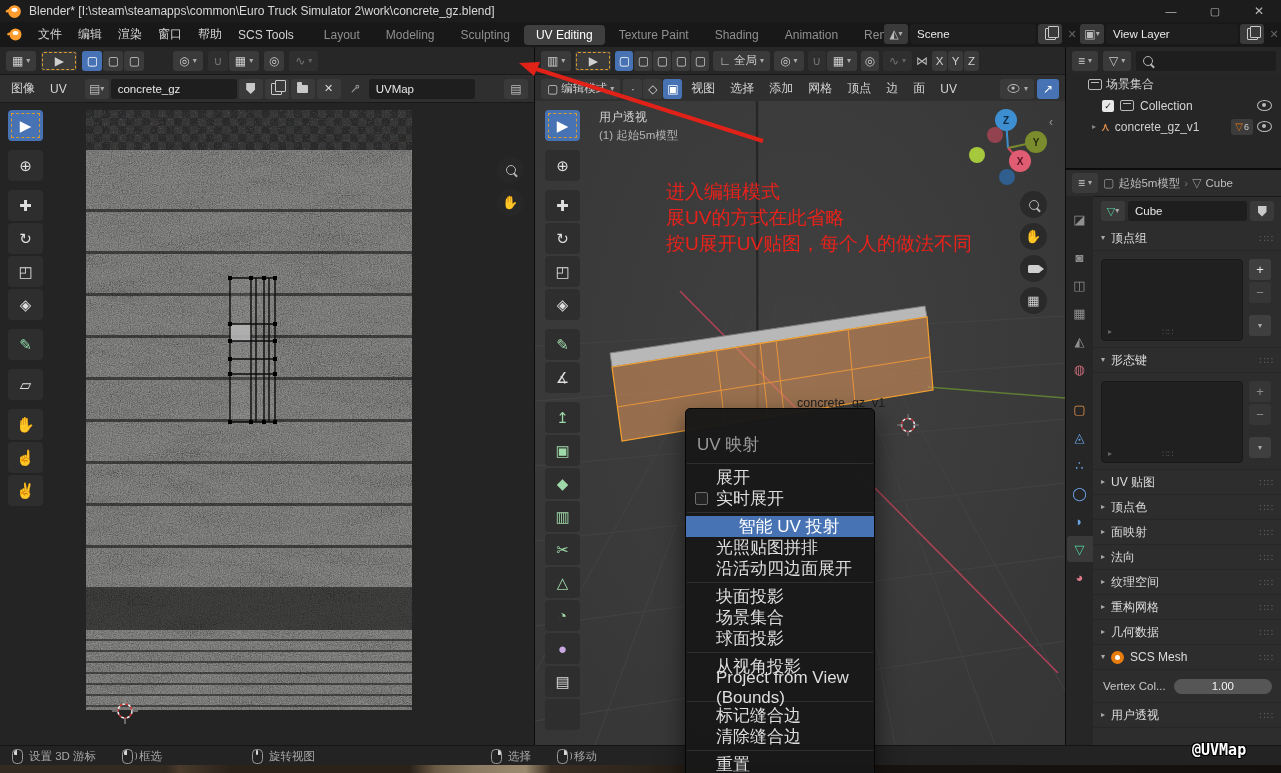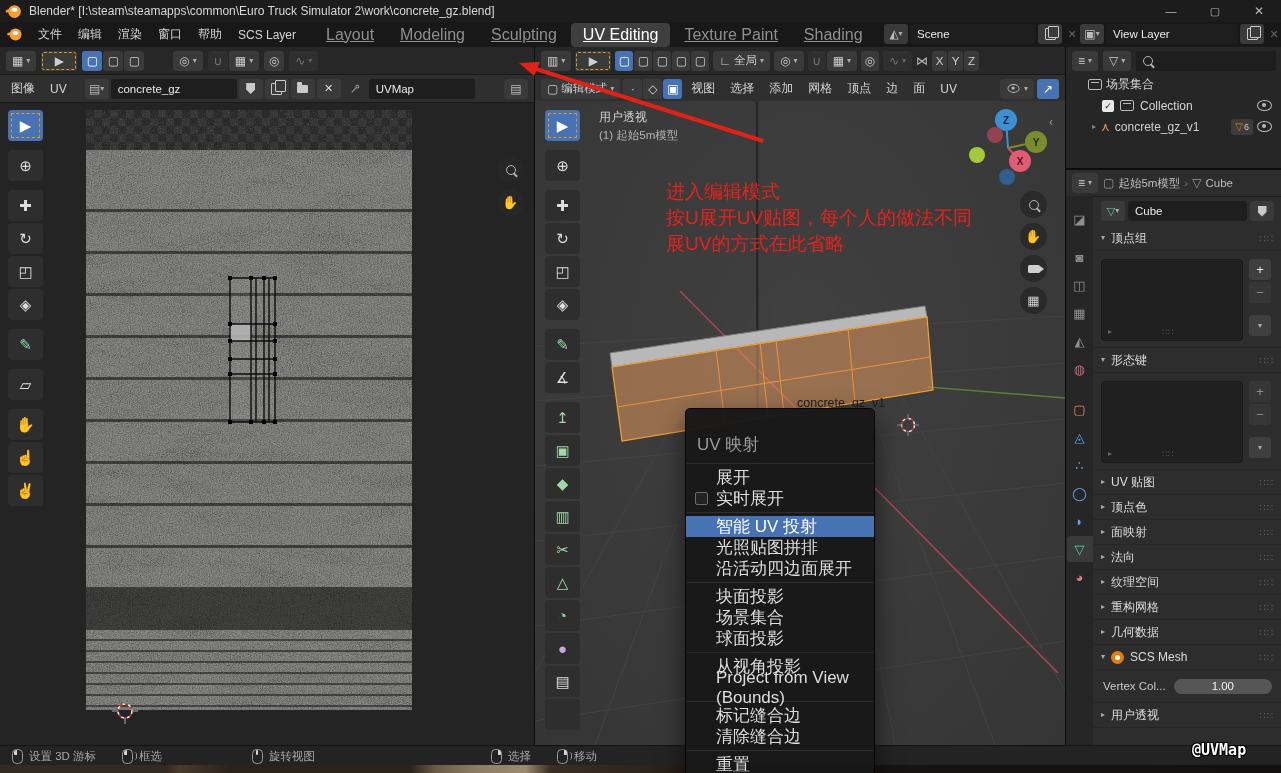--- a/index.html
+++ b/index.html
@@ -8,38 +8,38 @@
   .ab{position:absolute;}
   .fx{display:flex;align-items:center;}
   
   .ch{display:inline-flex;align-items:center;gap:3px;background:#3a3a3a;border-radius:3px;height:20px;
       padding:0 6px;font-size:11.5px;color:#cfcfcf;white-space:nowrap;flex:0 0 auto;}
   .ch.ac{background:#4772b3;color:#fff;}
   .ch.dm{opacity:.45;}
   .cr{font-size:8px;color:#aaa;line-height:1;}
   .gi{font-size:12px;line-height:1;}
   .ml{padding:0 8px;font-size:12px;color:#d4d4d4;height:100%;display:flex;align-items:center;}
-  .tab{padding:3px 12px;font-size:16px;color:#8f8f8f;border-radius:4px;margin-right:2px;white-space:nowrap;text-decoration:underline;}
+  .tab{padding:3px 12px;font-size:12px;color:#8f8f8f;border-radius:4px;margin-right:2px;white-space:nowrap;}
   .tab.ac{background:#3f3f3f;color:#fff;}
   
   .tl{width:35px;height:31px;margin:1px 0;background:#2e2e2e;border-radius:4px;display:flex;
       align-items:center;justify-content:center;font-size:15px;color:#dedede;flex:0 0 auto;}
   .tl.ac{background:#4772b3;color:#fff;outline:1px dashed #d99b2b;outline-offset:-4px;}
   .tl .grn{color:#9fd9a9;} .tl .pur{color:#c9a8e0;}
   .gap{height:7px;flex:0 0 auto;}
   
   .hdr{background:#272727;border-bottom:1px solid #191919;display:flex;align-items:center;gap:5px;
        padding:0 6px;overflow:hidden;}
   .hdr2{background:#2f2f2f;}
   
   .menu{background:rgba(24,24,24,.97);border:1px solid #060606;border-radius:5px;
         box-shadow:0 10px 26px rgba(0,0,0,.55);padding:19px 0;font-size:17px;z-index:40;}
   .mtitle{color:#9a9a9a;padding:5px 11px 4px;}
   .mitem{height:21px;display:flex;align-items:center;color:#dedede;padding:0 12px 0 30px;position:relative;}
-  .mitem.hl{background:#4772b3;color:#fff;}
+  .mitem.hl{background:#4772b3;color:#fff;justify-content:center;}
   .msep{height:1px;background:#2f2f2f;margin:3px 1px;}
   .mcb{position:absolute;left:9px;width:11px;height:11px;border:1px solid #6b6b6b;border-radius:2px;background:#232323;}
   
   .prow{height:24px;display:flex;align-items:center;gap:6px;padding:0 8px;font-size:12px;color:#dcdcdc;
         border-bottom:1px solid #272727;}
   .grip{margin-left:auto;color:#606060;font-size:10px;letter-spacing:1px;}
   .sbtn{width:22px;height:21px;background:#3f3f3f;border-radius:3px;display:flex;align-items:center;
         justify-content:center;color:#e8e8e8;font-size:13px;margin-bottom:2px;}
   .ptab{width:26px;height:26px;display:flex;align-items:center;justify-content:center;font-size:13px;color:#909090;}
   .ptab.ac{background:#3a3a3a;border-radius:3px 0 0 3px;}
@@ -103,21 +103,21 @@
 
   <div class="ab fx" style="left:0;top:22px;width:1281px;height:25px;background:#181818;border-bottom:1px solid #0e0e0e;">
     <span class="fx" style="width:30px;justify-content:center;height:100%;">
         <span class="blogo" style="transform:scale(.8);"></span>
       </span>
     <span class="ml">文件</span>
     <span class="ml">编辑</span>
     <span class="ml">渲染</span>
     <span class="ml">窗口</span>
     <span class="ml">帮助</span>
-    <span class="ml">SCS Layer</span>
+    <span class="ml">SCS Tools</span>
     <span class="fx" style="margin-left:10px;overflow:hidden;width:588px;">
       <span class="tab">Layout</span>
       <span class="tab">Modeling</span>
       <span class="tab">Sculpting</span>
       <span class="tab ac">UV Editing</span>
       <span class="tab">Texture Paint</span>
       <span class="tab">Shading</span>
       <span class="tab">Animation</span>
       <span class="tab">Rendering</span>
 
@@ -502,22 +502,22 @@
           <line x1="362" y1="324" x2="367" y2="324" stroke="#777" stroke-width="1.2"></line>
           <line x1="379" y1="324" x2="384" y2="324" stroke="#777" stroke-width="1.2"></line>
         </g>
       </svg>
 
       <div class="ab" style="left:64px;top:8px;font-size:12px;color:#d2d2d2;">用户透视</div>
       <div class="ab" style="left:64px;top:27px;font-size:11.5px;color:#b5b5b5;">(1) 起始5m模型</div>
 
       <div class="ab" style="left:131px;top:78px;font-size:19px;line-height:26px;color:#e8221b;">
         <div>进入编辑模式</div>
+        <div>展UV的方式在此省略</div>
         <div>按U展开UV贴图，每个人的做法不同</div>
-        <div>展UV的方式在此省略</div>
       </div>
 
       <div class="ab" style="left:428px;top:2px;width:90px;height:90px;">
         <svg width="90" height="90" style="position:absolute;left:0;top:0;">
           <line x1="45" y1="45" x2="43" y2="17" stroke="#3d8fd1" stroke-width="2"></line>
           <line x1="45" y1="45" x2="73" y2="39" stroke="#7a8c2e" stroke-width="2"></line>
           <line x1="45" y1="45" x2="57" y2="58" stroke="#d94b63" stroke-width="2"></line>
         </svg>
         <span class="ball" style="left:32px;top:6px;width:22px;height:22px;background:#3d8fd1;color:#0e2a45;">
             <span>Z</span>

